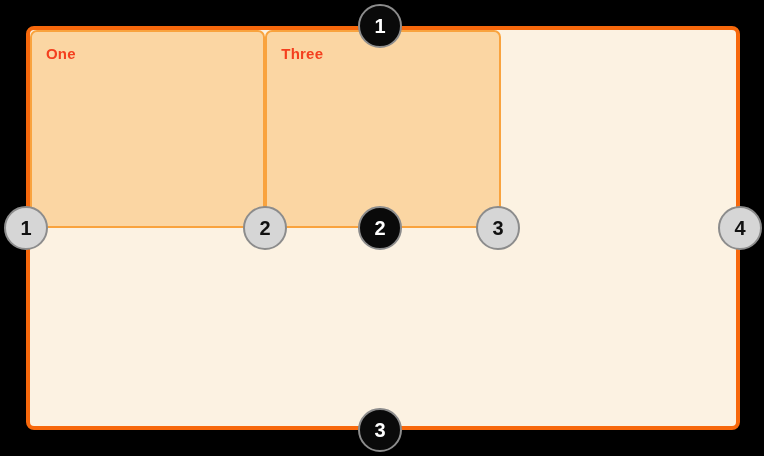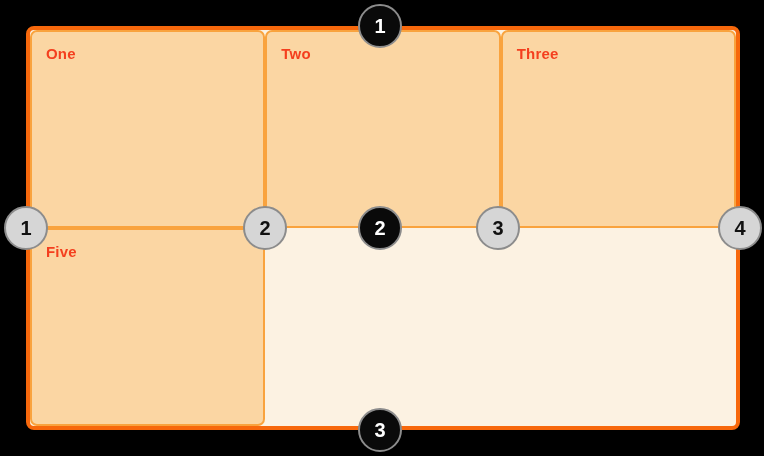--- a/index.html
+++ b/index.html
@@ -76,27 +76,21 @@
 </head>
 <body>
 
 <div class="stage">
 
   <div class="grid-container">
     <div class="cell">
       <span>One</span>
     </div>
     <div class="cell">
-      <span>Two</span>
-    </div>
-    <div class="cell">
       <span>Three</span>
-    </div>
-    <div class="cell">
-      <span>Five</span>
     </div>
     <div class="cell empty">
       <span></span>
     </div>
   </div>
 
   <div class="marker row" style="left:380px; top:26px;">
     <span>1</span>
   </div>
   <div class="marker row" style="left:380px; top:228px;">

